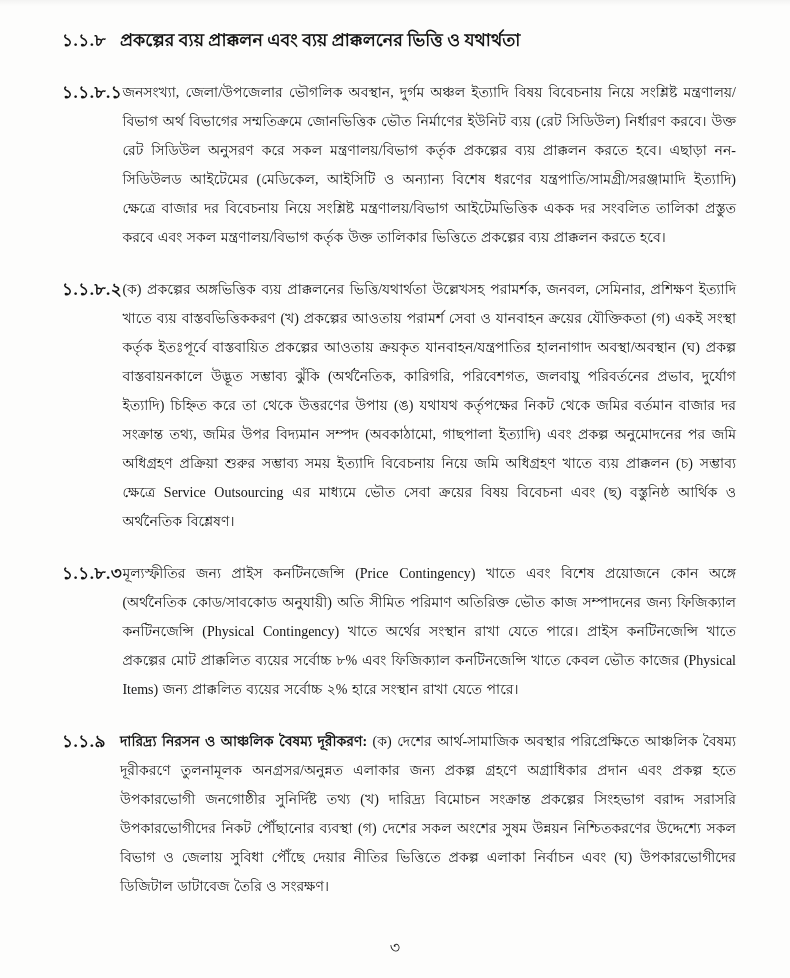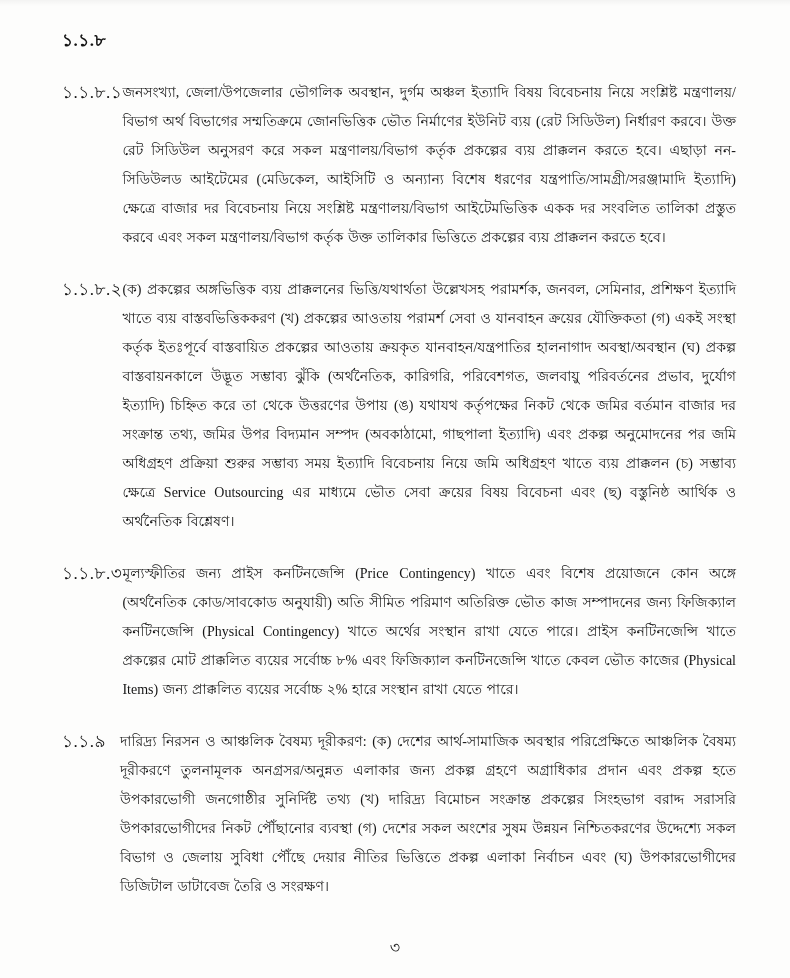--- a/index.html
+++ b/index.html
@@ -32,57 +32,59 @@
     display: flex;
     align-items: flex-start;
     margin-bottom: 23px;
   }
   .num {
     flex: 0 0 58px;
     font-size: 17px;
     line-height: 29px;
     white-space: nowrap;
     letter-spacing: 0.5px;
+    font-weight: bold;
   }
   .heading-block .num { font-weight: bold; }
   .heading {
     margin: 0;
     font-size: 17.5px;
     line-height: 29px;
     font-weight: bold;
   }
   .body-text {
     margin: 0;
     flex: 1 1 auto;
     font-size: 14px;
     line-height: 29px;
     text-align: justify;
     text-justify: inter-word;
     word-spacing: 1px;
   }
-  .lead-bold { font-weight: normal; }
+  .lead-bold { font-weight: bold; }
   .page-footer {
     position: absolute;
     left: 0;
     right: 0;
     bottom: 16px;
     text-align: center;
   }
   .page-number {
     font-size: 16px;
     color: #1b1b1b;
   }
 </style>
 </head>
 <body>
 
 <div class="page">
 
   <div class="block heading-block">
     <span class="num">১.১.৮</span>
+    <h1 class="heading">প্রকল্পের ব্যয় প্রাক্কলন এবং ব্যয় প্রাক্কলনের ভিত্তি ও যথার্থতা</h1>
   </div>
 
   <div class="block">
     <span class="num">১.১.৮.১</span>
     <p class="body-text">জনসংখ্যা, জেলা/উপজেলার ভৌগলিক অবস্থান, দুর্গম অঞ্চল ইত্যাদি বিষয় বিবেচনায় নিয়ে সংশ্লিষ্ট মন্ত্রণালয়/বিভাগ অর্থ বিভাগের সম্মতিক্রমে জোনভিত্তিক ভৌত নির্মাণের ইউনিট ব্যয় (রেট সিডিউল) নির্ধারণ করবে। উক্ত রেট সিডিউল অনুসরণ করে সকল মন্ত্রণালয়/বিভাগ কর্তৃক প্রকল্পের ব্যয় প্রাক্কলন করতে হবে। এছাড়া নন-সিডিউলড আইটেমের (মেডিকেল, আইসিটি ও অন্যান্য বিশেষ ধরণের যন্ত্রপাতি/সামগ্রী/সরঞ্জামাদি ইত্যাদি) ক্ষেত্রে বাজার দর বিবেচনায় নিয়ে সংশ্লিষ্ট মন্ত্রণালয়/বিভাগ আইটেমভিত্তিক একক দর সংবলিত তালিকা প্রস্তুত করবে এবং সকল মন্ত্রণালয়/বিভাগ কর্তৃক উক্ত তালিকার ভিত্তিতে প্রকল্পের ব্যয় প্রাক্কলন করতে হবে।</p>
   </div>
 
   <div class="block">
     <span class="num">১.১.৮.২</span>
     <p class="body-text">(ক) প্রকল্পের অঙ্গভিত্তিক ব্যয় প্রাক্কলনের ভিত্তি/যথার্থতা উল্লেখসহ পরামর্শক, জনবল, সেমিনার, প্রশিক্ষণ ইত্যাদি খাতে ব্যয় বাস্তবভিত্তিককরণ (খ) প্রকল্পের আওতায় পরামর্শ সেবা ও যানবাহন ক্রয়ের যৌক্তিকতা (গ) একই সংস্থা কর্তৃক ইতঃপূর্বে বাস্তবায়িত প্রকল্পের আওতায় ক্রয়কৃত যানবাহন/যন্ত্রপাতির হালনাগাদ অবস্থা/অবস্থান (ঘ) প্রকল্প বাস্তবায়নকালে উদ্ভূত সম্ভাব্য ঝুঁকি (অর্থনৈতিক, কারিগরি, পরিবেশগত, জলবায়ু পরিবর্তনের প্রভাব, দুর্যোগ ইত্যাদি) চিহ্নিত করে তা থেকে উত্তরণের উপায় (ঙ) যথাযথ কর্তৃপক্ষের নিকট থেকে জমির বর্তমান বাজার দর সংক্রান্ত তথ্য, জমির উপর বিদ্যমান সম্পদ (অবকাঠামো, গাছপালা ইত্যাদি) এবং প্রকল্প অনুমোদনের পর জমি অধিগ্রহণ প্রক্রিয়া শুরুর সম্ভাব্য সময় ইত্যাদি বিবেচনায় নিয়ে জমি অধিগ্রহণ খাতে ব্যয় প্রাক্কলন (চ) সম্ভাব্য ক্ষেত্রে Service Outsourcing এর মাধ্যমে ভৌত সেবা ক্রয়ের বিষয় বিবেচনা এবং (ছ) বস্তুনিষ্ঠ আর্থিক ও অর্থনৈতিক বিশ্লেষণ।</p>

